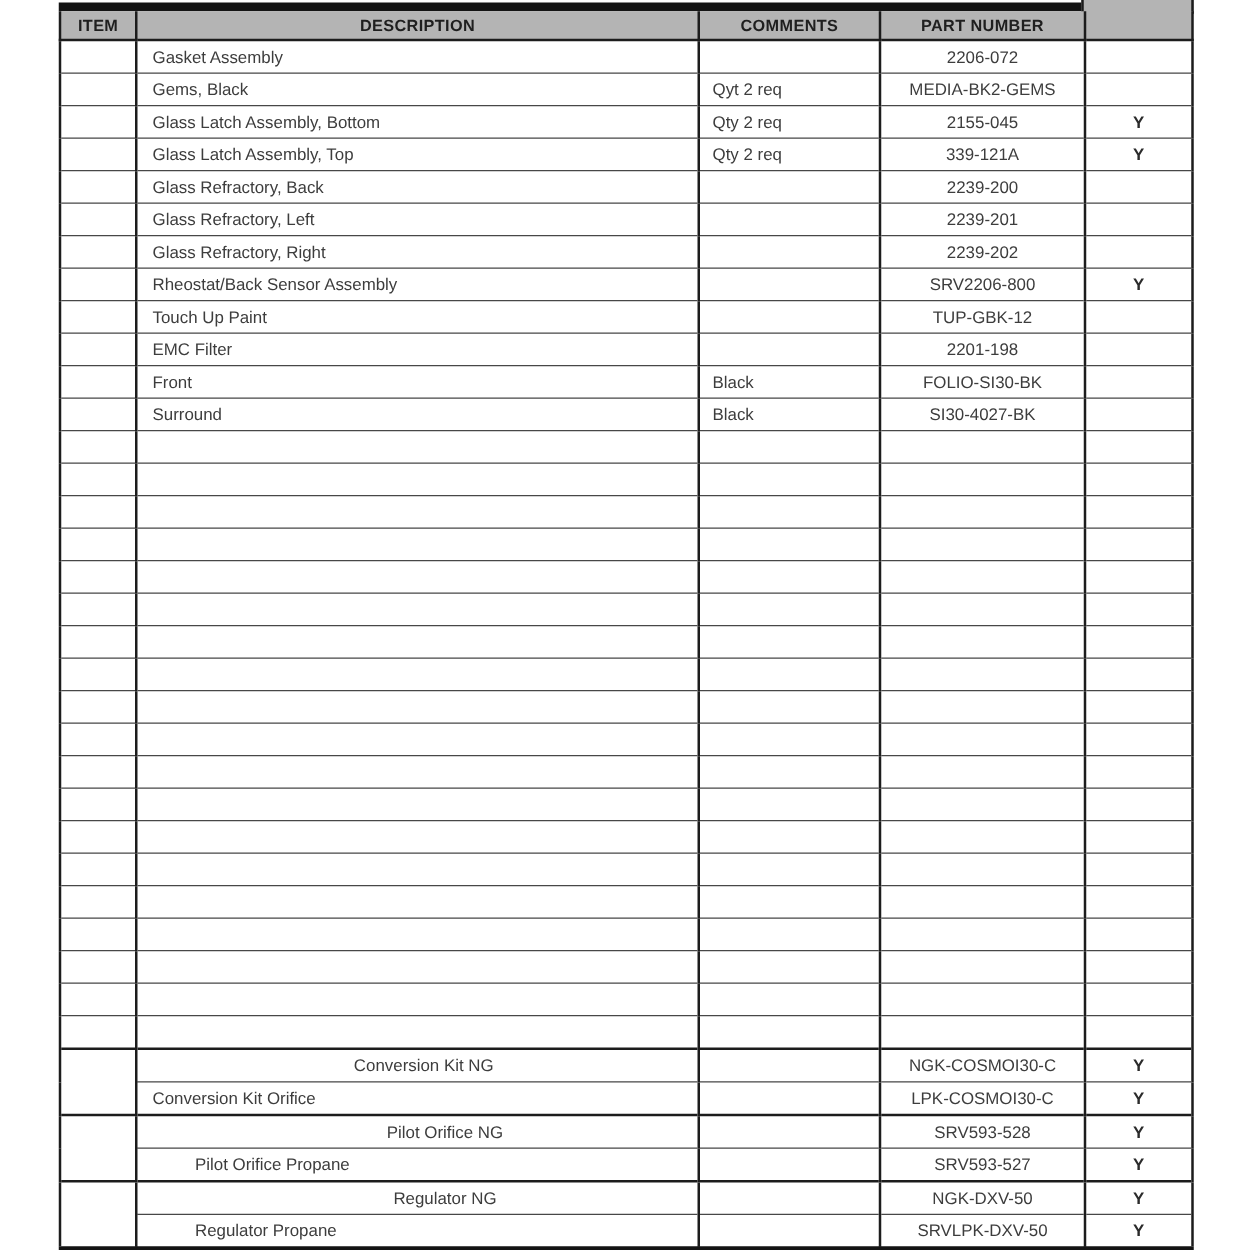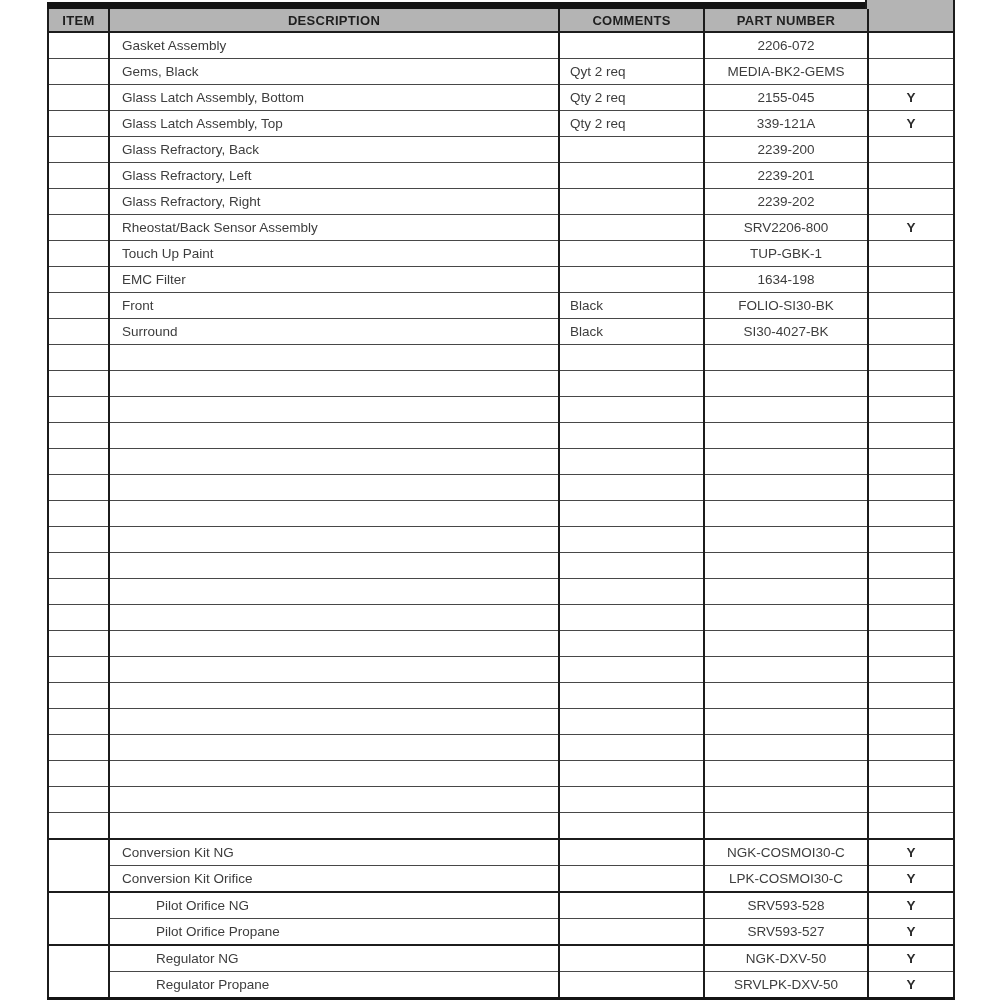--- a/index.html
+++ b/index.html
@@ -44,21 +44,21 @@
     border-top:1px solid var(--grid);
     height:25px;line-height:25px;padding:0 2px 0 12px;
     font-size:13.5px;color:var(--text);
     white-space:nowrap;overflow:hidden;background:#ffffff;
   }
   td.item{padding:0;}
   td.desc.indent{padding-left:46px;margin-top:23px;}
   td.comments{padding-left:10px;margin-left:24px;}
   td.part{text-align:center;padding:0;}
   td.flag{text-align:center;padding:0;font-weight:bold;color:#2b2b2b;}
-  tr.pair-top td{border-top:2px solid var(--outer);}
+  tr.pair-top td{border-top:2px solid var(--outer);text-align:center;}
 </style>
 </head>
 <body>
 
 <div class="sheet">
   <div class="top-bar"></div>
   <div class="flag-col-ext"></div>
 
   <table class="parts">
     <colgroup>
@@ -131,28 +131,28 @@
           <td class="item"></td>
           <td class="desc">Rheostat/Back Sensor Assembly</td>
           <td class="comments"></td>
           <td class="part">SRV2206-800</td>
           <td class="flag">Y</td>
         </tr>
         <tr>
           <td class="item"></td>
           <td class="desc">Touch Up Paint</td>
           <td class="comments"></td>
-          <td class="part">TUP-GBK-1</td>
+          <td class="part">TUP-GBK-12</td>
           <td class="flag"></td>
         </tr>
         <tr>
           <td class="item"></td>
           <td class="desc">EMC Filter</td>
           <td class="comments"></td>
-          <td class="part">1634-198</td>
+          <td class="part">2201-198</td>
           <td class="flag"></td>
         </tr>
         <tr>
           <td class="item"></td>
           <td class="desc">Front</td>
           <td class="comments">Black</td>
           <td class="part">FOLIO-SI30-BK</td>
           <td class="flag"></td>
         </tr>
         <tr>

